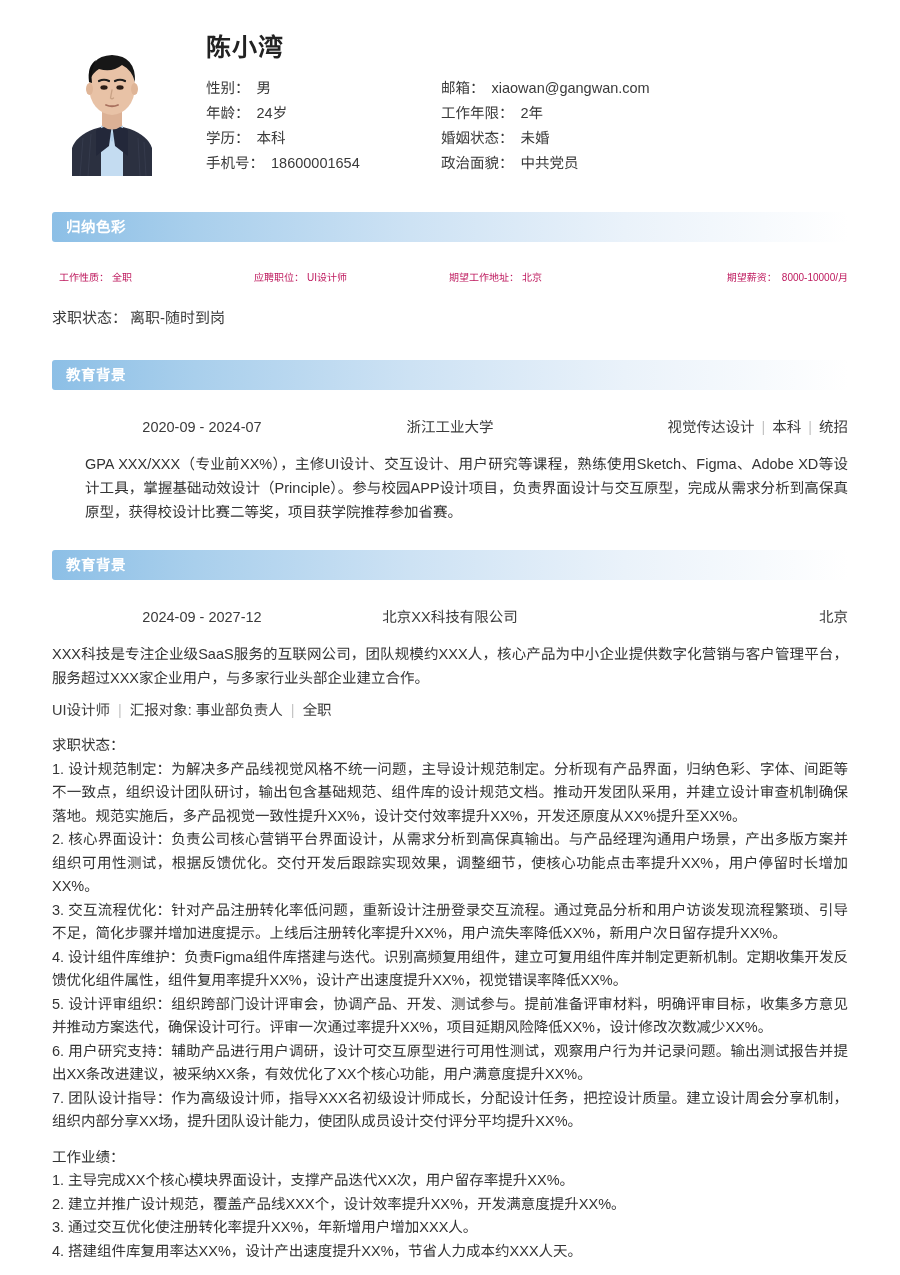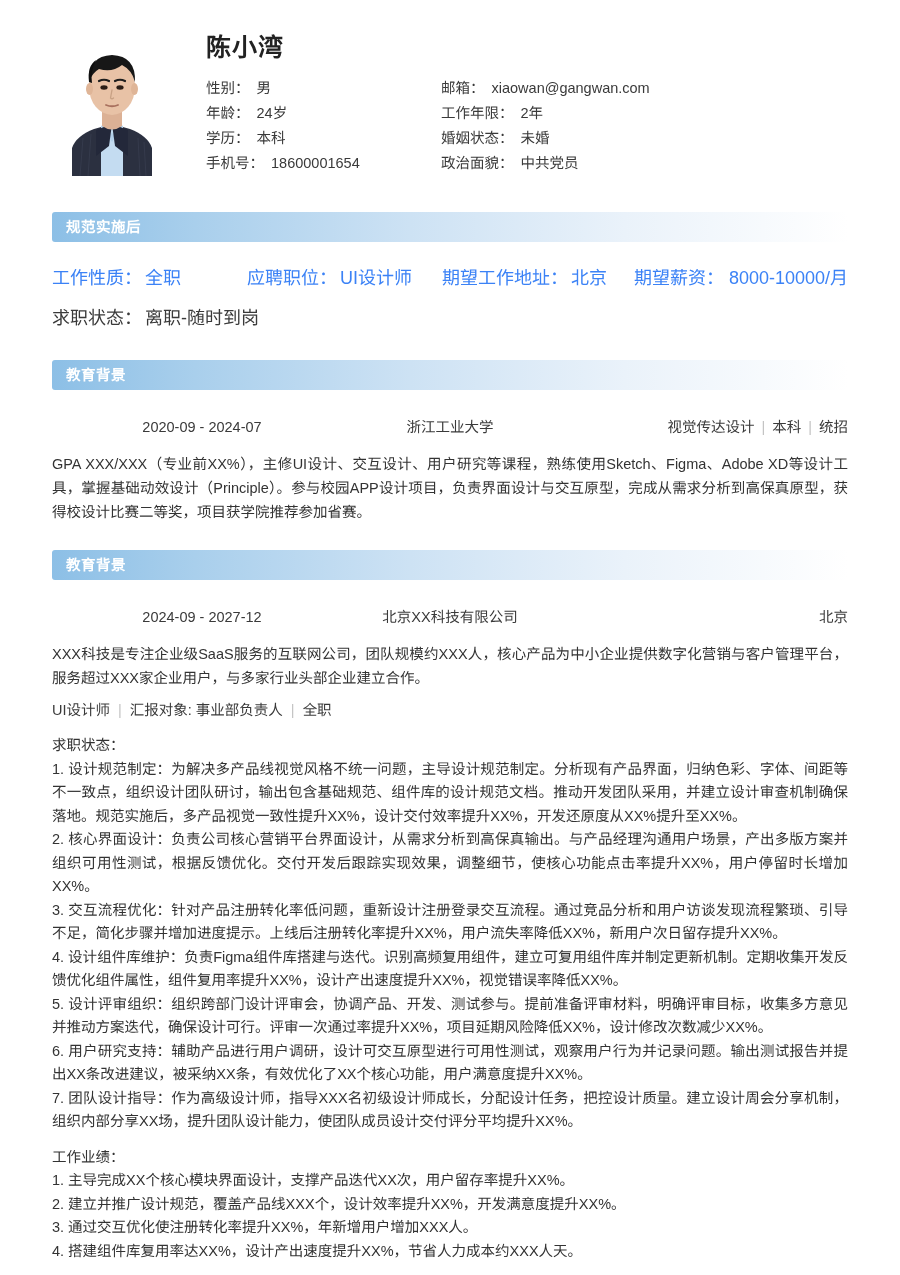--- a/index.html
+++ b/index.html
@@ -212,55 +212,55 @@
           <div class="info-row">
             <span class="info-label">政治面貌：</span>
             <span class="info-value">中共党员</span>
           </div>
         </div>
       </div>
     </div>
   </div>
 
   <div style="height:36px"></div>
-  <div class="section-bar">规范实施后</div>
+  <div class="section-bar">归纳色彩</div>
 
   <div class="section-body" style="padding-top:24px;">
-    <div style="display:flex; font-size:18px; line-height:24px; color:#3b82f6; white-space:nowrap;">
+    <div style="display:flex; font-size:10px; line-height:24px; color:#be185d; white-space:nowrap;margin-left:7px;">
       <div style="flex:0 0 195px;">
         <span>工作性质：</span><span style="padding-left:3px;">全职</span>
       </div>
       <div style="flex:0 0 195px;">
         <span>应聘职位：</span><span style="padding-left:3px;">UI设计师</span>
       </div>
       <div style="flex:1 1 auto;">
         <span>期望工作地址：</span><span style="padding-left:3px;">北京</span>
       </div>
       <div style="flex:0 0 auto; text-align:right;">
         <span>期望薪资：</span><span style="padding-left:5px;">8000-10000/月</span>
       </div>
     </div>
 
-    <div style="font-size:18px; line-height:24px; color:#3a3a3a; padding-top:16px;">
+    <div style="font-size:15px; line-height:24px; color:#3a3a3a; padding-top:16px;">
       <span>求职状态：</span><span style="padding-left:3px;">离职-随时到岗</span>
     </div>
   </div>
 
   <div style="height:30px"></div>
   <div class="section-bar">教育背景</div>
 
   <div class="section-body" style="padding-top:26px;">
     <div class="entry-row">
       <div class="entry-left">2020-09 - 2024-07</div>
       <div class="entry-mid">浙江工业大学</div>
       <div class="entry-right">
         <span>视觉传达设计</span><span class="sep">|</span><span>本科</span><span class="sep">|</span><span>统招</span>
       </div>
     </div>
-    <p class="para" style="padding-top:14px;">GPA XXX/XXX（专业前XX%），主修UI设计、交互设计、用户研究等课程，熟练使用Sketch、Figma、Adobe XD等设计工具，掌握基础动效设计（Principle）。参与校园APP设计项目，负责界面设计与交互原型，完成从需求分析到高保真原型，获得校设计比赛二等奖，项目获学院推荐参加省赛。</p>
+    <p class="para" style="padding-top:14px;margin-left:33px;">GPA XXX/XXX（专业前XX%），主修UI设计、交互设计、用户研究等课程，熟练使用Sketch、Figma、Adobe XD等设计工具，掌握基础动效设计（Principle）。参与校园APP设计项目，负责界面设计与交互原型，完成从需求分析到高保真原型，获得校设计比赛二等奖，项目获学院推荐参加省赛。</p>
   </div>
 
   <div style="height:26px"></div>
   <div class="section-bar">教育背景</div>
 
   <div class="section-body" style="padding-top:26px;">
     <div class="entry-row">
       <div class="entry-left">2024-09 - 2027-12</div>
       <div class="entry-mid">北京XX科技有限公司</div>
       <div class="entry-right">北京</div>

